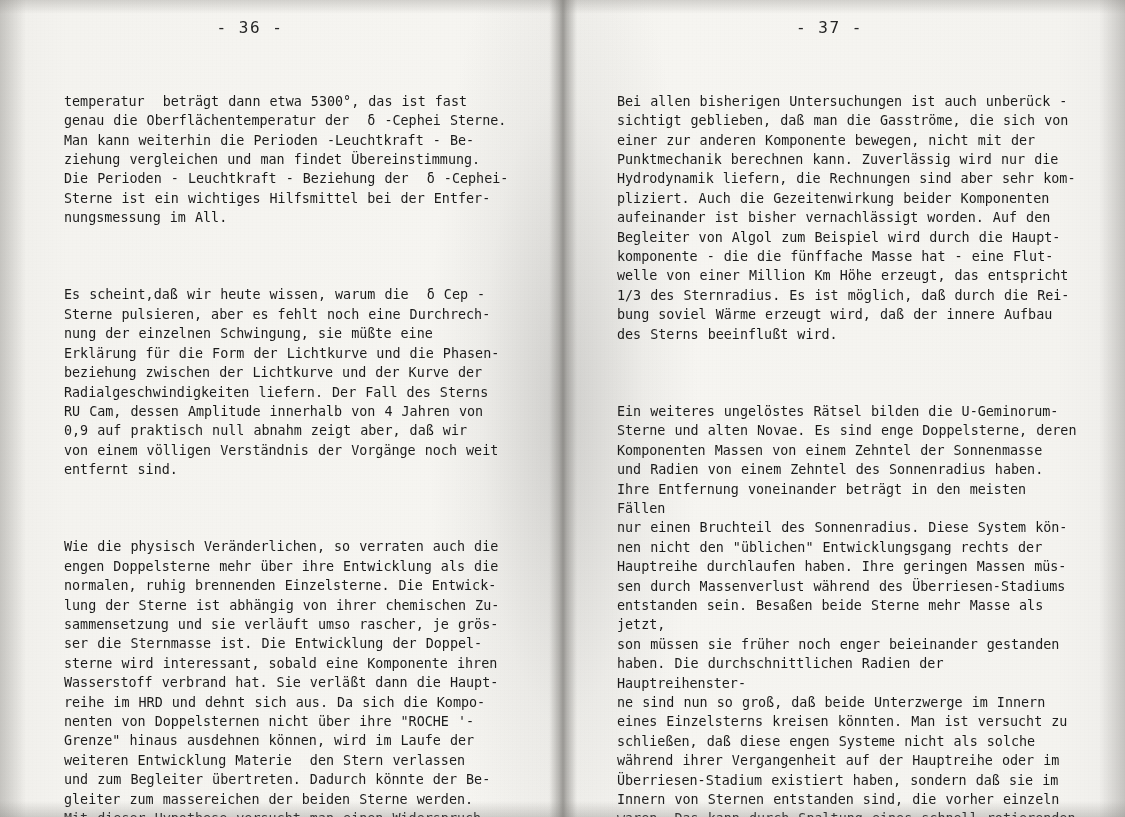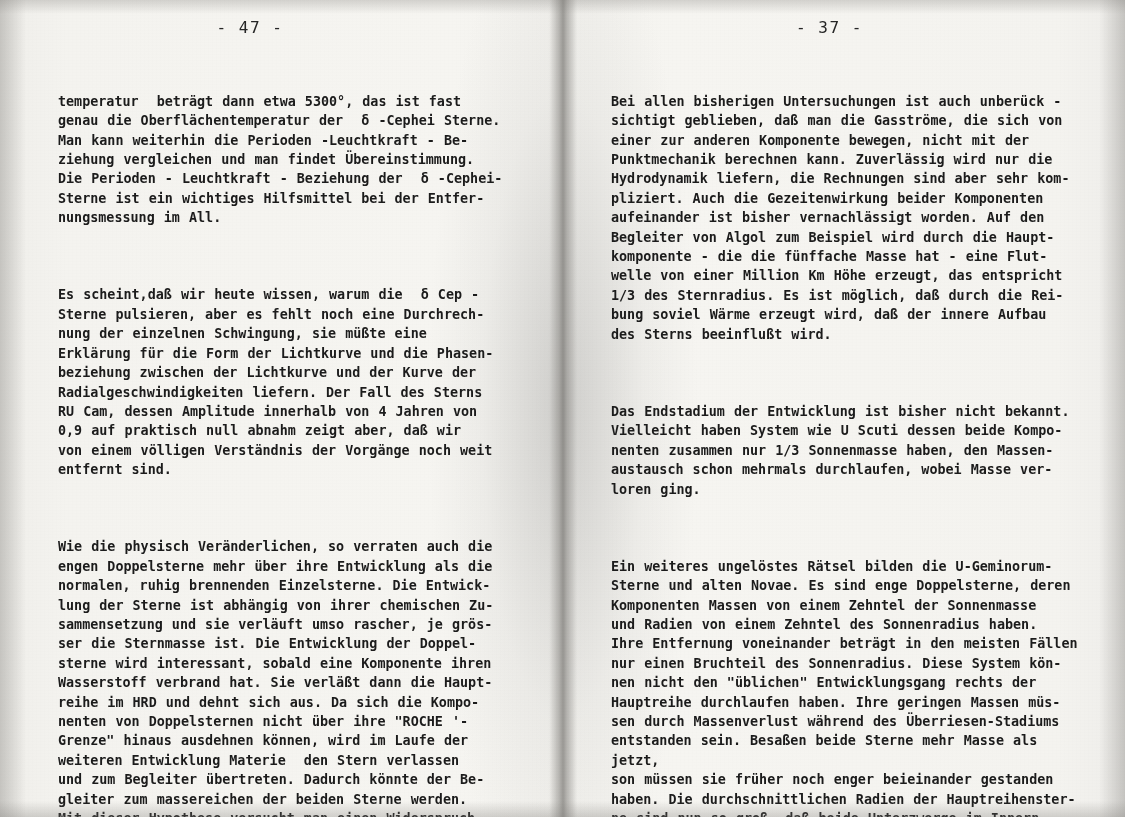--- a/index.html
+++ b/index.html
@@ -58,22 +58,21 @@
     white-space: pre-wrap;
     word-spacing: 1px;
   }
   .col-left {
     margin: 0 40px 0 46px;
   }
   .col-right {
     margin: 0 44px 0 34px;
   }
   p {
-    margin: 0 0 19px 12px;
-    font-weight: bold;
+    margin: 0 0 19px 18px;
   }
 
   
   .grain {
     position: absolute;
     inset: 0;
     pointer-events: none;
     opacity: 0.10;
     background-image:
       repeating-linear-gradient(0deg, rgba(0,0,0,0.05) 0px, rgba(0,0,0,0.05) 1px, rgba(255,255,255,0) 1px, rgba(255,255,255,0) 3px),
@@ -99,21 +98,21 @@
     background: linear-gradient(0deg, rgba(120,118,114,0.30) 0%, rgba(255,255,255,0) 100%);
     pointer-events:none;
   }
 </style>
 </head>
 <body>
 
 <div class="scan">
 
   <div class="page page-left">
-    <div class="folio folio-left">- 47 -</div>
+    <div class="folio folio-left">- 36 -</div>
     <div class="col col-left">
       <p>temperatur  beträgt dann etwa 5300°, das ist fast
 genau die Oberflächentemperatur der  δ -Cephei Sterne.
 Man kann weiterhin die Perioden -Leuchtkraft - Be-
 ziehung vergleichen und man findet Übereinstimmung.
 Die Perioden - Leuchtkraft - Beziehung der  δ -Cephei-
 Sterne ist ein wichtiges Hilfsmittel bei der Entfer-
 nungsmessung im All.</p>
       <p>Es scheint,daß wir heute wissen, warum die  δ Cep -
 Sterne pulsieren, aber es fehlt noch eine Durchrech-
@@ -163,25 +162,20 @@
 Punktmechanik berechnen kann. Zuverlässig wird nur die
 Hydrodynamik liefern, die Rechnungen sind aber sehr kom-
 pliziert. Auch die Gezeitenwirkung beider Komponenten
 aufeinander ist bisher vernachlässigt worden. Auf den
 Begleiter von Algol zum Beispiel wird durch die Haupt-
 komponente - die die fünffache Masse hat - eine Flut-
 welle von einer Million Km Höhe erzeugt, das entspricht
 1/3 des Sternradius. Es ist möglich, daß durch die Rei-
 bung soviel Wärme erzeugt wird, daß der innere Aufbau
 des Sterns beeinflußt wird.</p>
-      <p>Das Endstadium der Entwicklung ist bisher nicht bekannt.
-Vielleicht haben System wie U Scuti dessen beide Kompo-
-nenten zusammen nur 1/3 Sonnenmasse haben, den Massen-
-austausch schon mehrmals durchlaufen, wobei Masse ver-
-loren ging.</p>
       <p>Ein weiteres ungelöstes Rätsel bilden die U-Geminorum-
 Sterne und alten Novae. Es sind enge Doppelsterne, deren
 Komponenten Massen von einem Zehntel der Sonnenmasse
 und Radien von einem Zehntel des Sonnenradius haben.
 Ihre Entfernung voneinander beträgt in den meisten Fällen
 nur einen Bruchteil des Sonnenradius. Diese System kön-
 nen nicht den "üblichen" Entwicklungsgang rechts der
 Hauptreihe durchlaufen haben. Ihre geringen Massen müs-
 sen durch Massenverlust während des Überriesen-Stadiums
 entstanden sein. Besaßen beide Sterne mehr Masse als jetzt,

